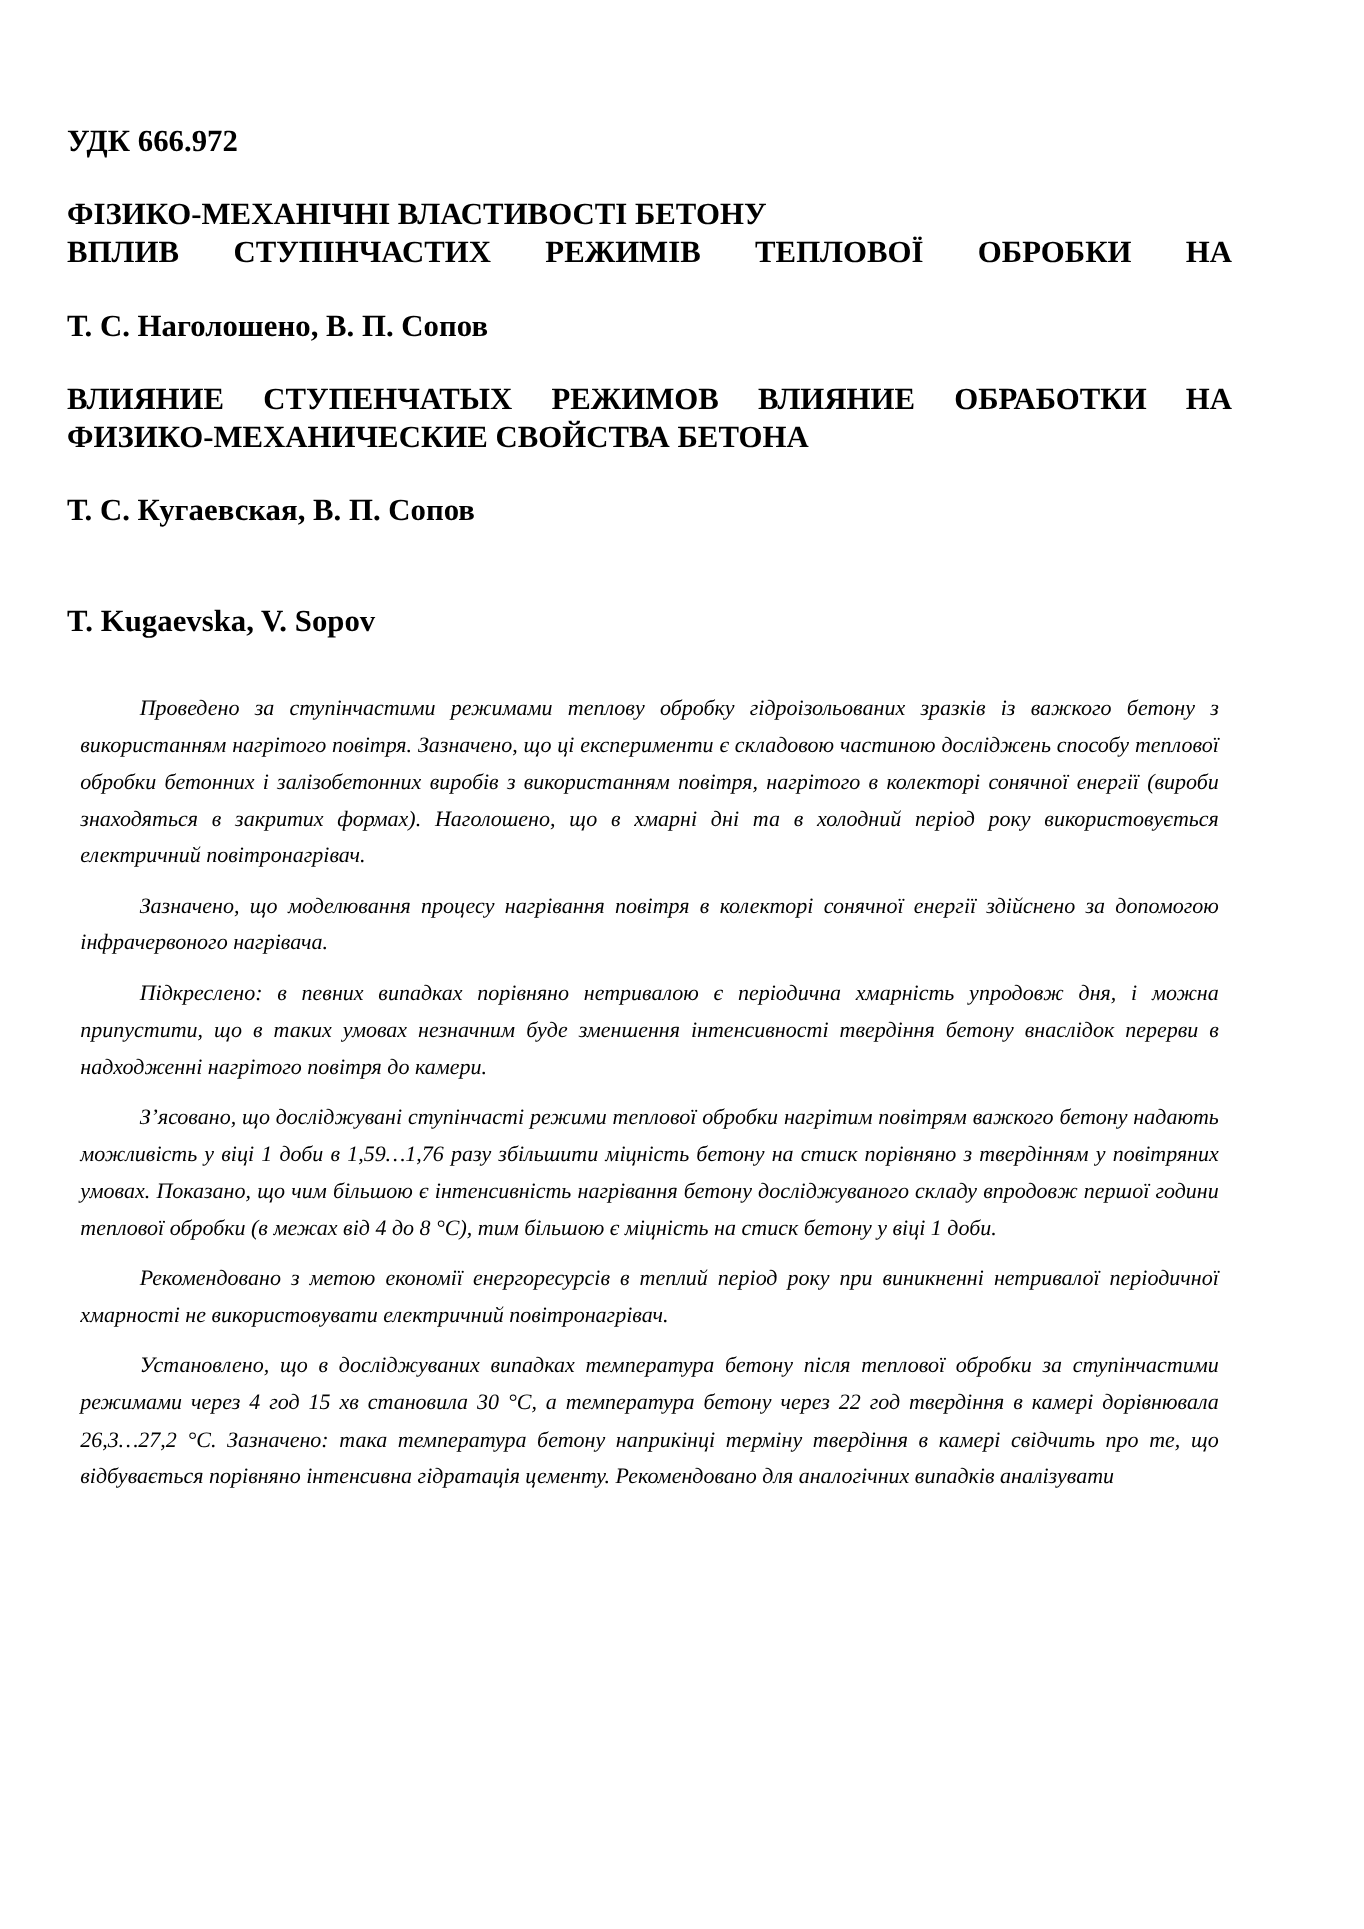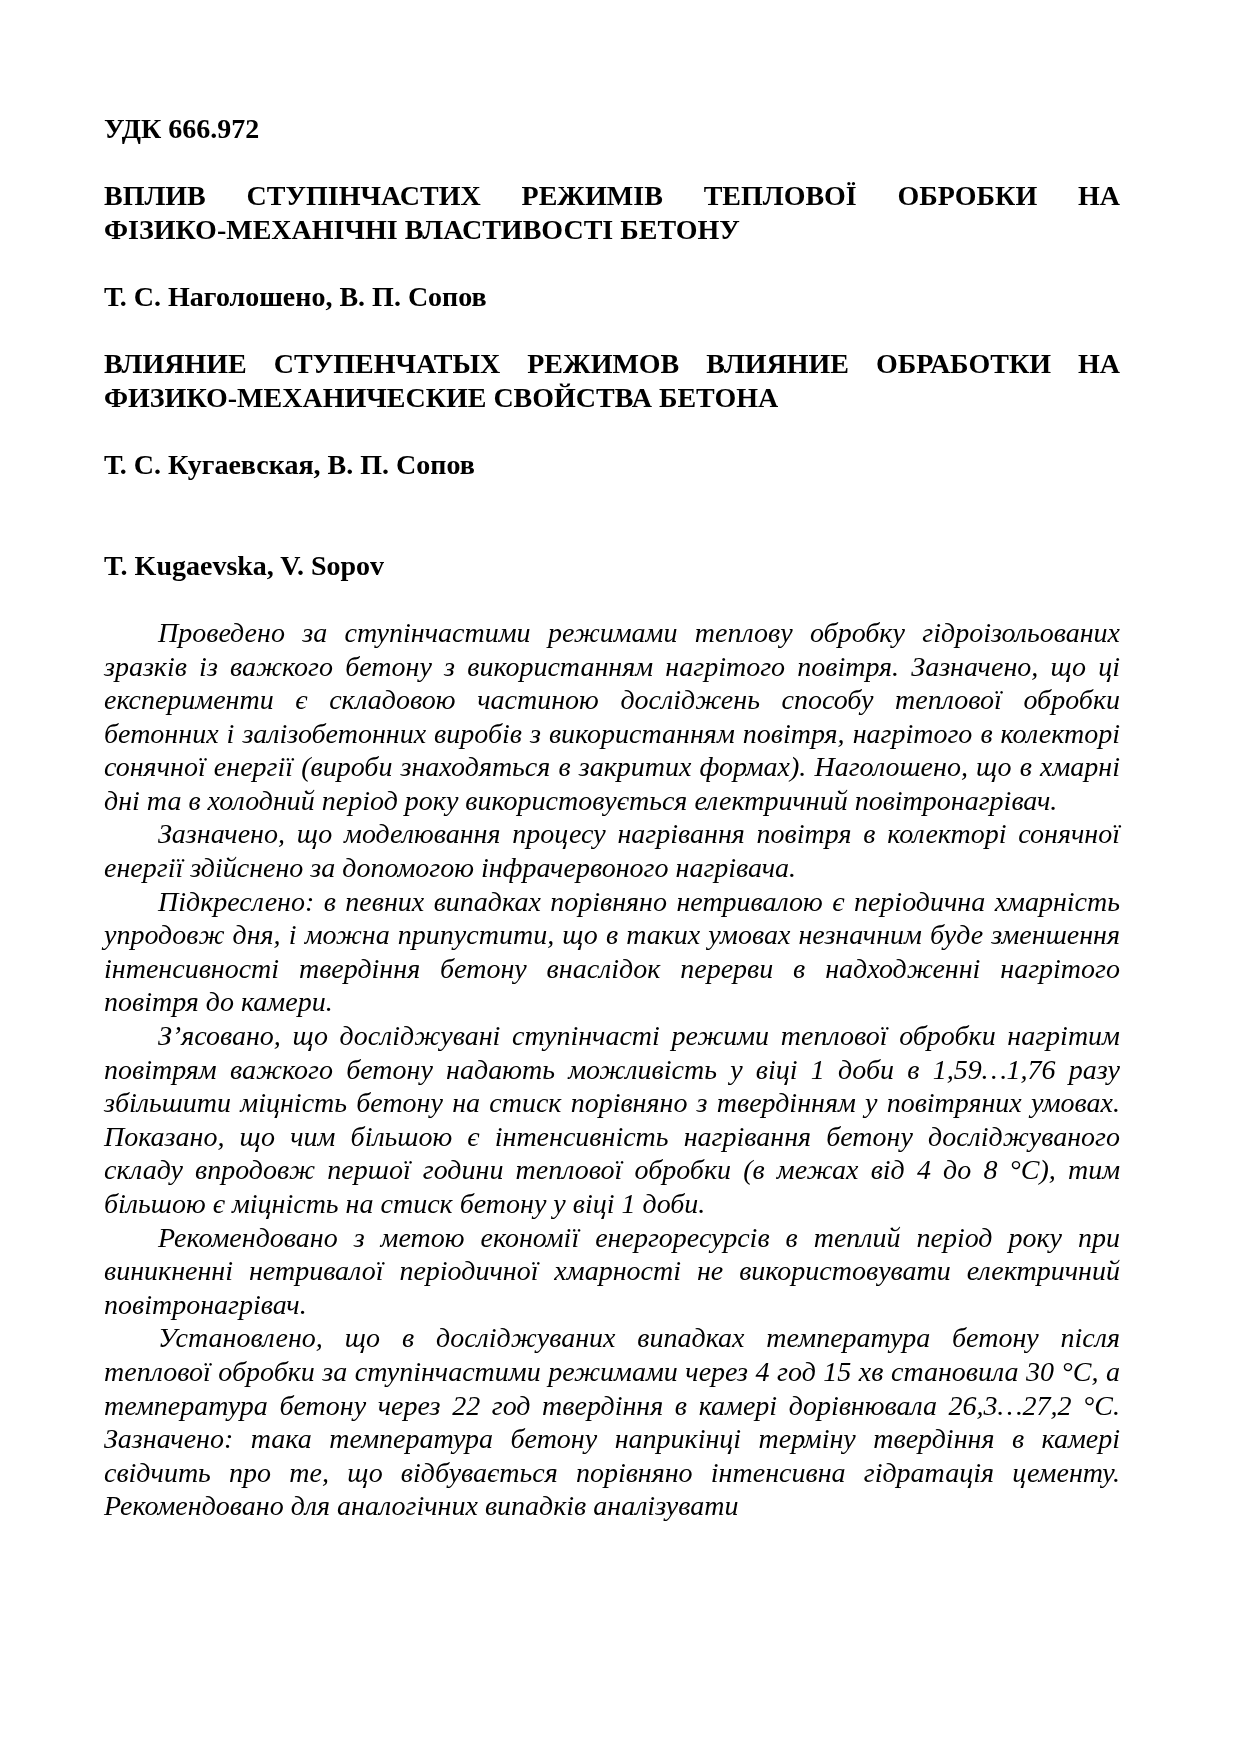--- a/index.html
+++ b/index.html
@@ -8,21 +8,21 @@
     background: #ffffff;
   }
   .page {
     position: relative;
     width: 1240px;
     height: 1754px;
     box-sizing: border-box;
     background: #ffffff;
     color: #000000;
     font-family: "Liberation Serif", "DejaVu Serif", serif;
-    padding: 112px 120px 0 104px;
+    padding: 112px 120px 0 61px;
     overflow: hidden;
   }
   .tline {
     font-size: 28px;
     font-weight: bold;
     line-height: 33.6px;
     white-space: normal;
   }
   .tline.stretch {
     text-align: justify;
@@ -30,40 +30,40 @@
   }
   .authors {
     font-size: 28px;
     font-weight: bold;
     line-height: 33.6px;
   }
   .sp {
     height: 33.6px;
   }
   .abstract p {
-    margin: 0;
-    font-size: 28px;
+    margin: 12px;
+    font-size: 20px;
     font-style: italic;
     line-height: 33.6px;
     text-align: justify;
     text-indent: 54px;
   }
 </style>
 </head>
 <body>
 
 <div class="page">
 
   <div class="tline">УДК 666.972</div>
 
   <div class="sp"></div>
 
   <div>
+    <div class="tline">ФІЗИКО-МЕХАНІЧНІ ВЛАСТИВОСТІ БЕТОНУ</div>
     <div class="tline stretch">ВПЛИВ СТУПІНЧАСТИХ РЕЖИМІВ ТЕПЛОВОЇ ОБРОБКИ НА</div>
-    <div class="tline">ФІЗИКО-МЕХАНІЧНІ ВЛАСТИВОСТІ БЕТОНУ</div>
   </div>
 
   <div class="sp"></div>
 
   <div class="authors">Т. С. Наголошено, В. П. Сопов</div>
 
   <div class="sp"></div>
 
   <div>
     <div class="tline stretch">ВЛИЯНИЕ СТУПЕНЧАТЫХ РЕЖИМОВ ВЛИЯНИЕ ОБРАБОТКИ НА</div>

